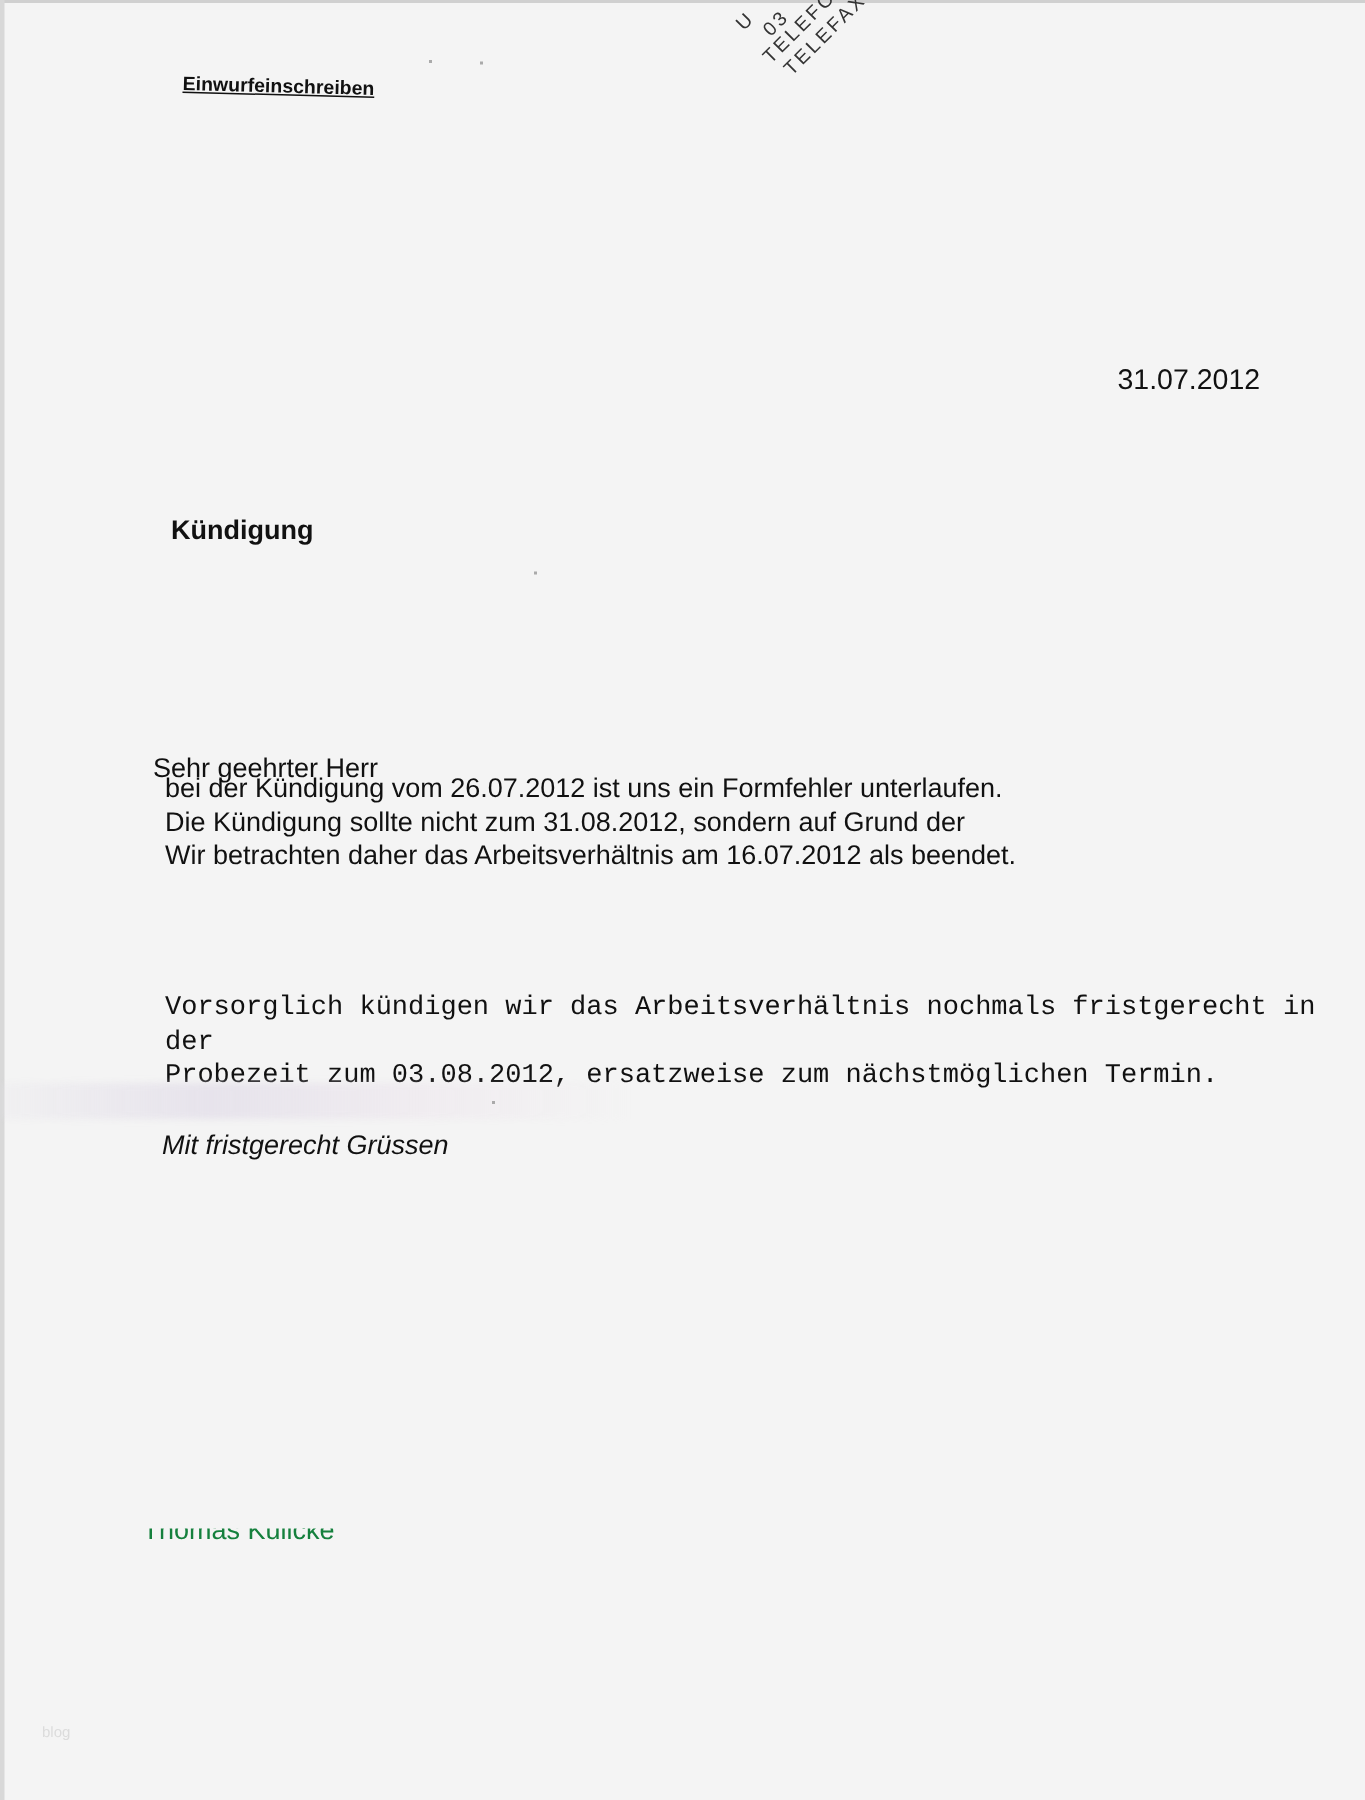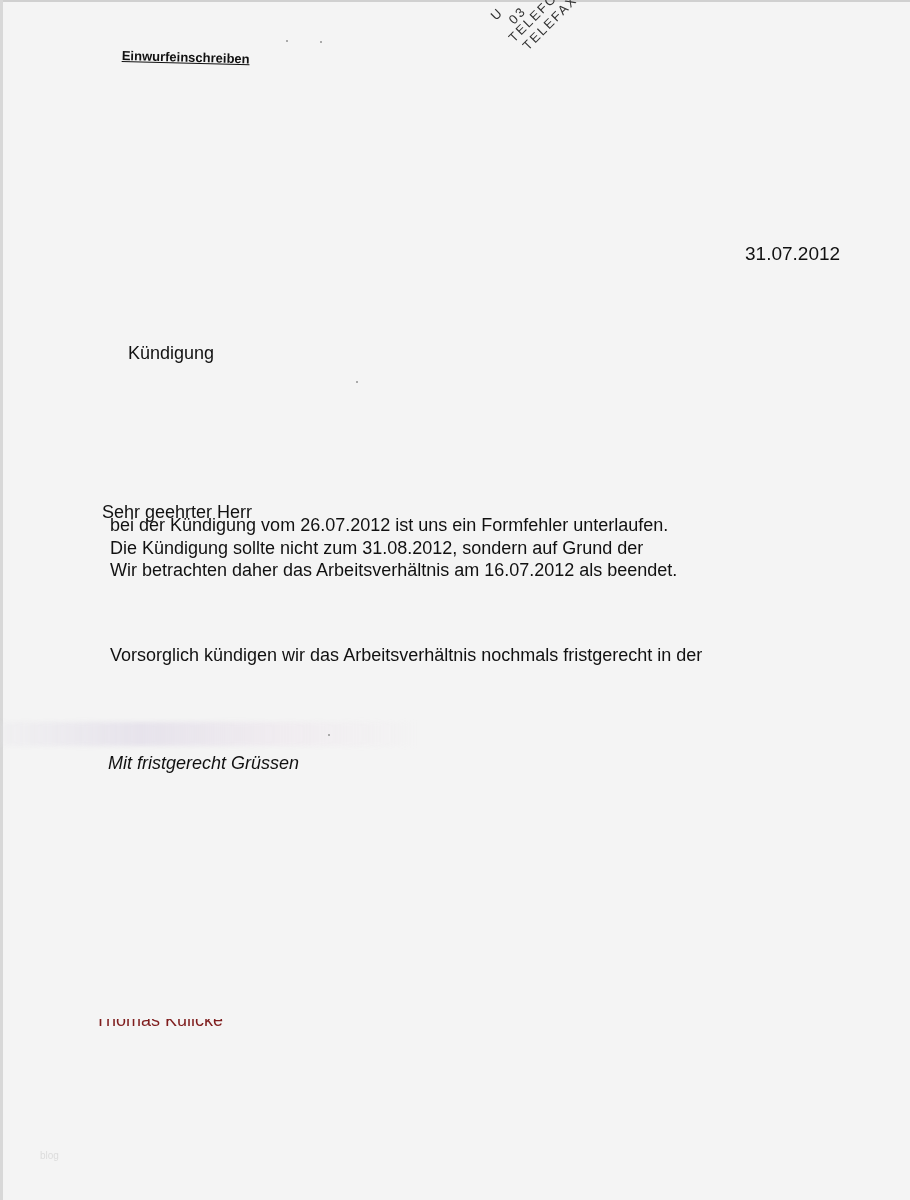--- a/index.html
+++ b/index.html
@@ -21,37 +21,37 @@
     .stamp .l2 { left: 36px; top: 18px; }
     .stamp .l3 { left: 36px; top: 36px; }
     .stamp .l4 { left: 50px; top: 44px; }
     .mail-type {
       position: absolute; left: 122px; top: 48px;
       font-size: 13px; font-weight: bold; text-decoration: underline;
       transform: rotate(1.5deg); transform-origin: left top;
       color: #111;
     }
     .date { position: absolute; left: 745px; top: 243px; font-size: 19px; text-align: center; }
-    .subject { position: absolute; left: 128px; top: 343px; font-size: 18px; font-weight: normal; }
+    .subject { position: absolute; left: 114px; top: 343px; font-size: 18px; font-weight: bold; }
     .salutation { position: absolute; left: 102px; top: 502px; font-size: 18px; }
     .para { position: absolute; left: 110px; font-size: 18px; line-height: 22.5px; }
     .para1 { top: 514px; }
-    .para2 { top: 644px; }
+    .para2 { top: 661px; font-family: Liberation Mono, monospace; }
     .closing { position: absolute; left: 108px; top: 753px; font-size: 18px; font-style: italic; }
     .signature {
       position: absolute; left: 95px; top: 1019px; height: 10px; overflow: hidden;
-      font-size: 18px; line-height: 20px; color: #7f1d1d;
+      font-size: 18px; line-height: 20px; color: #15803d;
     }
     .signature span { display: block; margin-top: -9px; }
     .smudge {
       position: absolute; left: 0; top: 722px; width: 420px; height: 24px;
       background: linear-gradient(90deg, rgba(230,228,234,0.2), rgba(225,220,232,0.7), rgba(235,225,235,0.4), rgba(240,240,240,0));
       filter: blur(2px);
     }
-    .watermark { position: absolute; left: 40px; top: 1150px; font-size: 10px; color: #dcdcdc; }
+    .watermark { position: absolute; left: 28px; top: 1150px; font-size: 10px; color: #dcdcdc; }
     .dot { position: absolute; width: 2px; height: 2px; background: #aaa; }
   </style>
 </head>
 <body>
 
 <div class="edge-top"></div>
 <div class="edge-left"></div>
 
 <div class="stamp">
   <span class="l1">U</span>
@@ -72,20 +72,21 @@
 <div class="salutation">Sehr geehrter Herr</div>
 
 <div class="para para1">
   <div>bei der Kündigung vom 26.07.2012 ist uns ein Formfehler unterlaufen.</div>
   <div>Die Kündigung sollte nicht zum 31.08.2012, sondern auf Grund der</div>
   <div>Wir betrachten daher das Arbeitsverhältnis am 16.07.2012 als beendet.</div>
 </div>
 
 <div class="para para2">
   <div>Vorsorglich kündigen wir das Arbeitsverhältnis nochmals fristgerecht in der</div>
+  <div>Probezeit zum 03.08.2012, ersatzweise zum nächstmöglichen Termin.</div>
 </div>
 
 <div class="smudge"></div>
 <div class="dot" style="left:328px;top:734px;"></div>
 
 <div class="closing">Mit fristgerecht Grüssen</div>
 
 <div class="signature">
   <span>Thomas Kulicke</span>
 </div>

